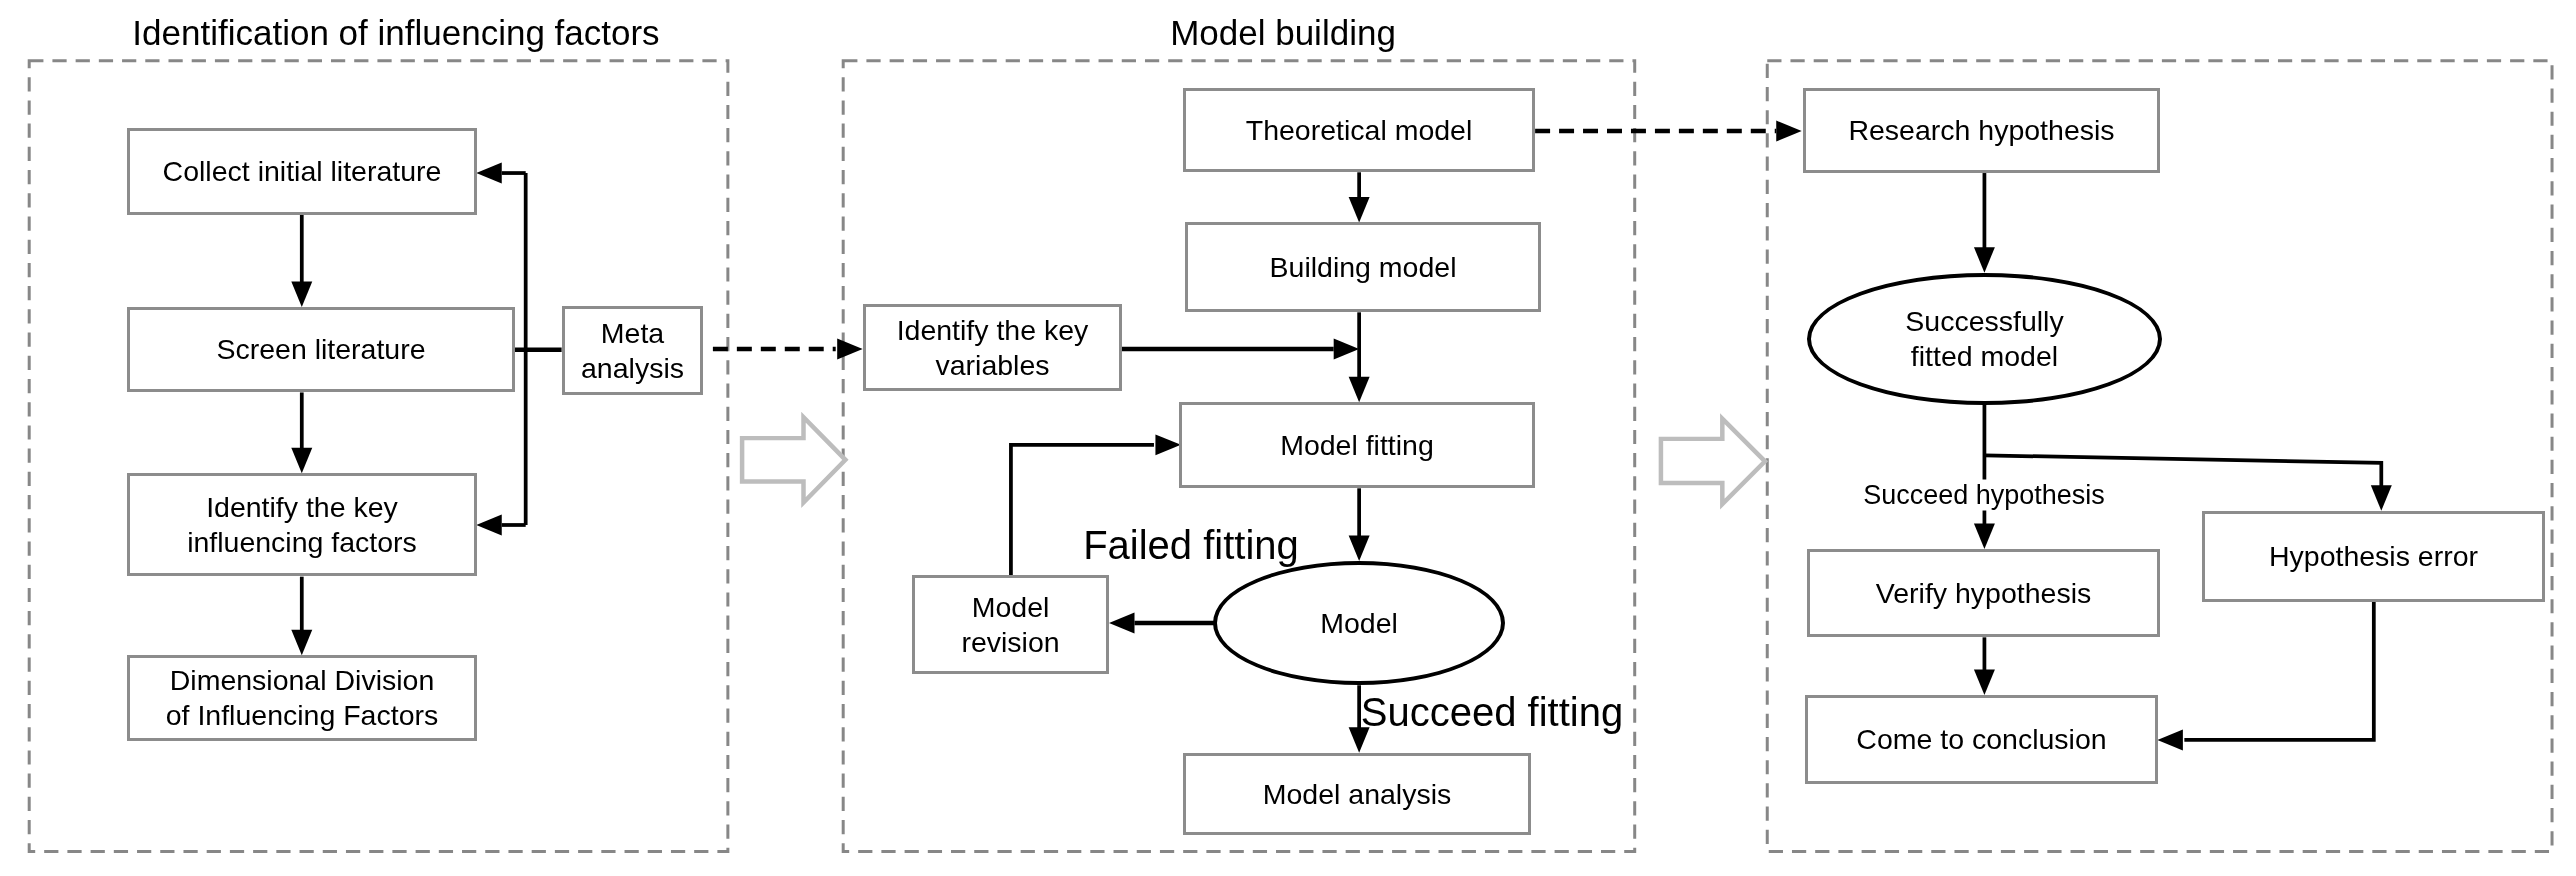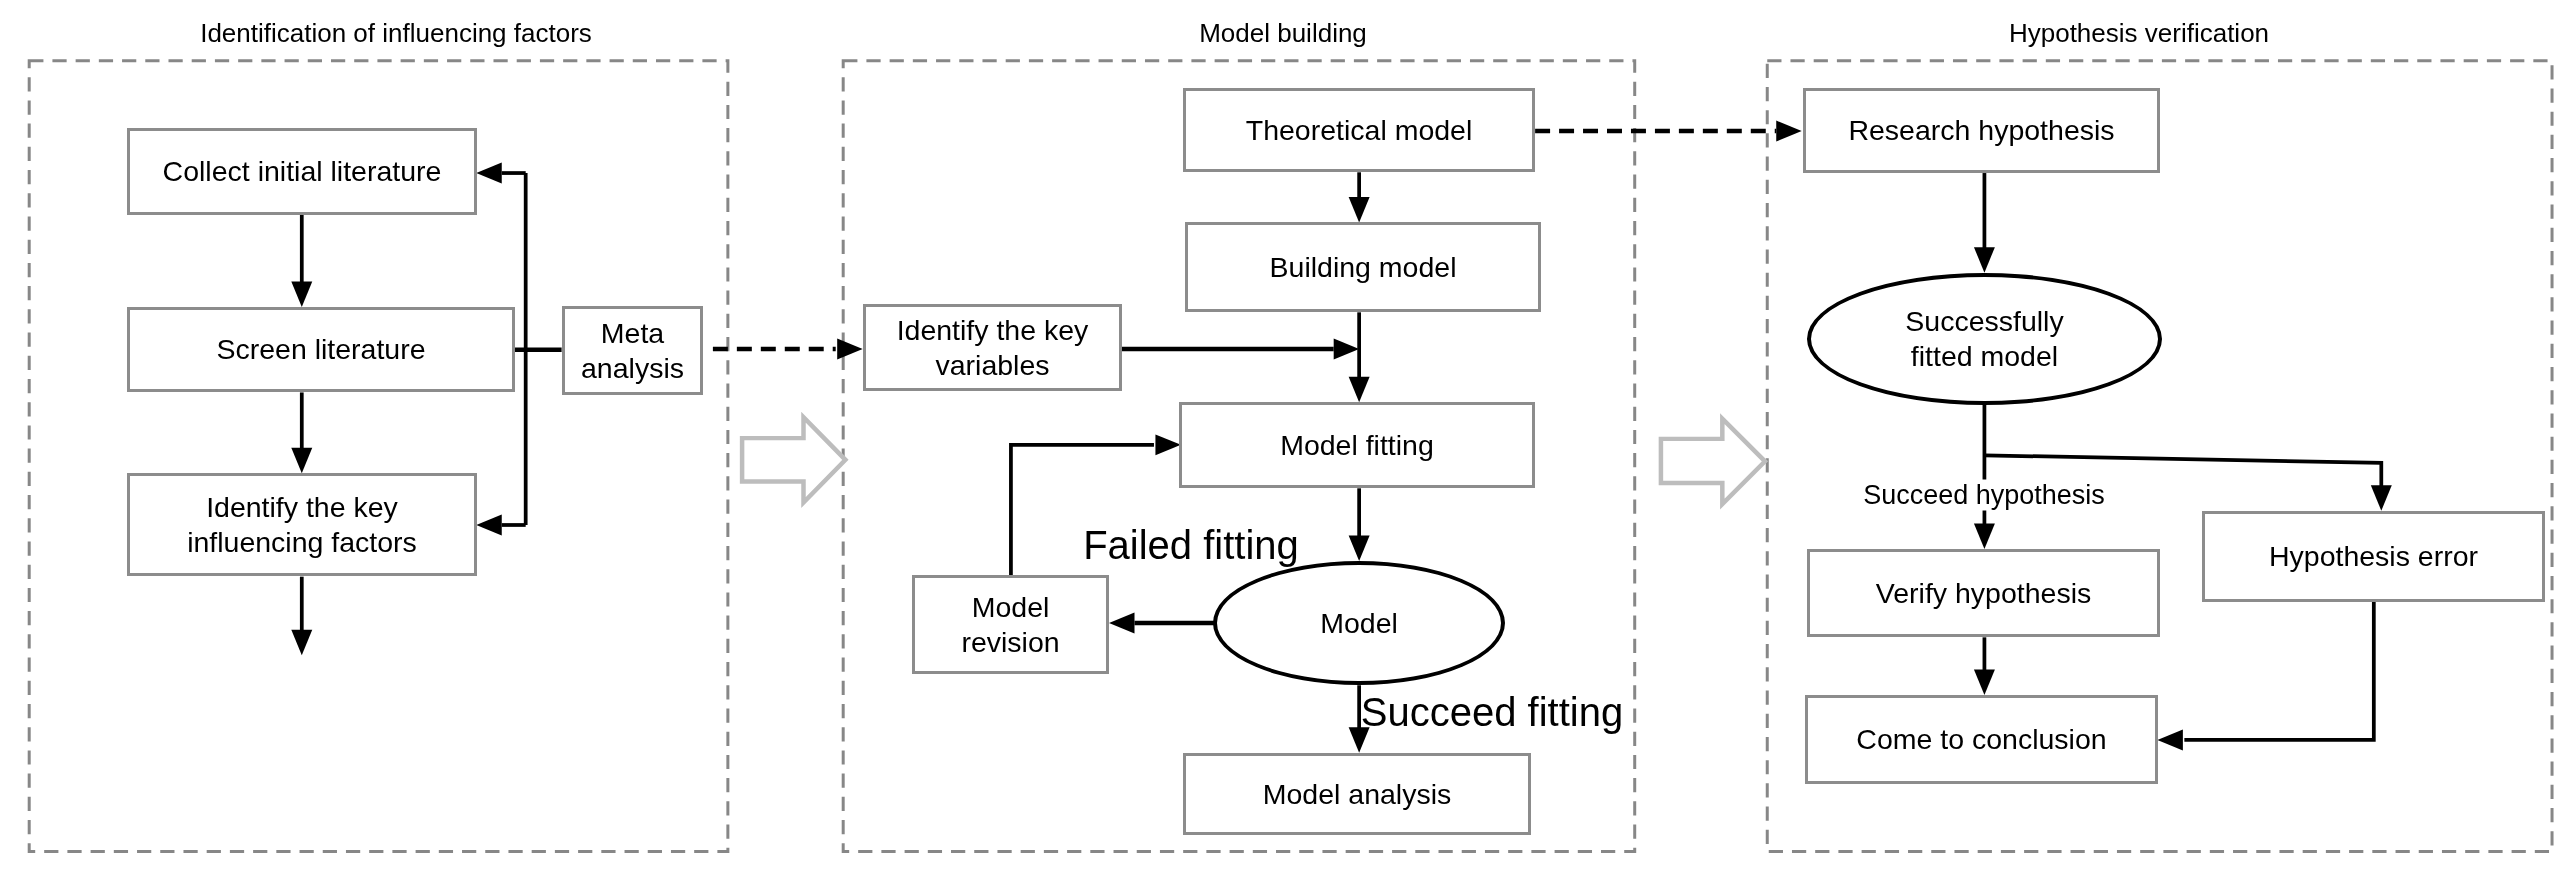--- a/index.html
+++ b/index.html
@@ -13,21 +13,21 @@
     overflow: hidden;
   }
   #connector-layer {
     position: absolute;
     left: 0; top: 0;
     width: 2576px; height: 877px;
   }
   .panel-title {
     position: absolute;
     transform: translate(-50%, -50%);
-    font-size: 26px;
+    font-size: 35px;
     white-space: nowrap;
     color: #000000;
   }
   .node {
     position: absolute;
     box-sizing: border-box;
     background: #ffffff;
     display: flex;
     align-items: center;
     justify-content: center;
@@ -169,26 +169,27 @@
       <polyline points="3170,803 3170,988 2917,988" fill="none"></polyline>
       <polygon points="2881,988 2915,974 2915,1002" stroke="none"></polygon>
     </g>
 
     <polygon points="991,585 1073,585 1073,557 1129,614 1073,671 1073,643 991,643" fill="#ffffff" stroke="#bdbdbd" stroke-width="6" stroke-linejoin="miter"></polygon>
     <polygon points="2218,586 2300,586 2300,559 2357,616 2300,673 2300,645 2218,645" fill="#ffffff" stroke="#bdbdbd" stroke-width="6" stroke-linejoin="miter"></polygon>
   </svg>
 
   <div class="panel-title" id="title-identification">Identification of influencing factors</div>
   <div class="panel-title" id="title-model-building">Model building</div>
-  <div class="panel-title" id="title-hypothesis">Hypothesis verification</div>
 
   <div class="node rect" id="node-collect">Collect initial literature</div>
   <div class="node rect" id="node-screen">Screen literature</div>
   <div class="node rect" id="node-identify-factors">Identify the key
 influencing factors</div>
+  <div class="node rect" id="node-dimensional">Dimensional Division
+of Influencing Factors</div>
   <div class="node rect" id="node-meta">Meta
 analysis</div>
 
   <div class="node rect" id="node-theoretical">Theoretical model</div>
   <div class="node rect" id="node-building">Building model</div>
   <div class="node rect" id="node-identify-vars">Identify the key
 variables</div>
   <div class="node rect" id="node-fitting">Model fitting</div>
   <div class="node rect" id="node-revision">Model
 revision</div>

